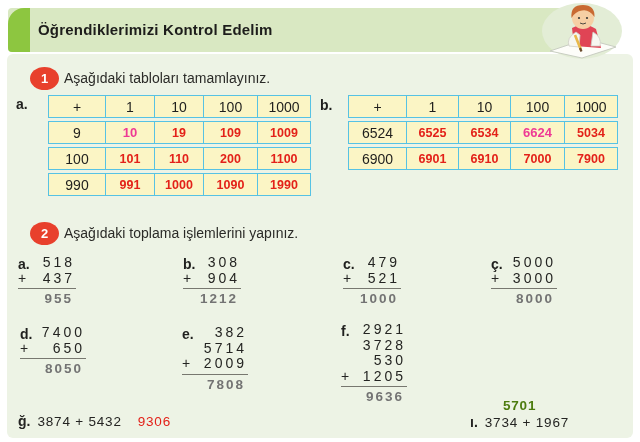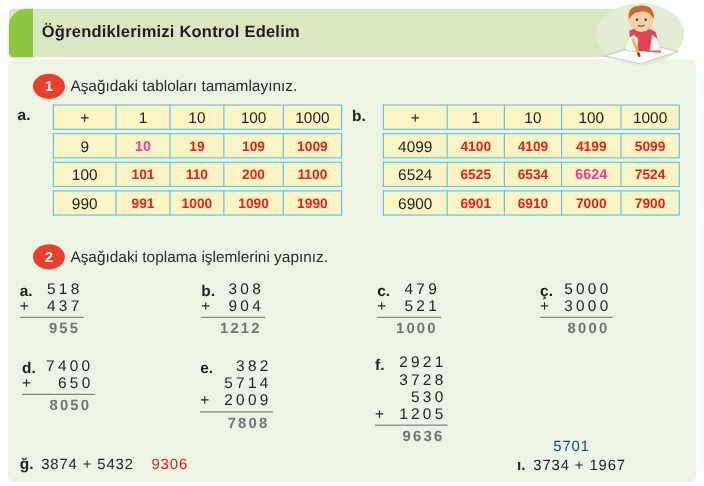--- a/index.html
+++ b/index.html
@@ -65,21 +65,21 @@
   .sumline { border-top:1.5px solid #77776f; margin:2px 0 2px 0; }
   .nans { text-align:right; font-weight:bold; color:#737373; font-size:13.5px;
           letter-spacing:2px; padding-right:3px; }
 
   
   .ip { position:absolute; font-size:13.5px; color:#242422; white-space:nowrap; }
   .ip .plbl { font-weight:bold; font-size:14px; margin-right:7px; }
   .ip .iexpr { letter-spacing:0.8px; }
   .ans-right { color:#e32119; font-weight:normal; margin-left:16px; letter-spacing:0.8px; }
   .ans-below { position:absolute; left:38px; top:18px; color:#e32119; font-weight:bold; letter-spacing:0.8px; }
-  .ans-above { position:absolute; left:33px; top:-16px; color:#0c4a6e; font-weight:normal; letter-spacing:0.8px; }
+  .ans-above { position:absolute; left:33px; top:-16px; color:#4d7c0f; font-weight:bold; letter-spacing:0.8px; }
 </style>
 </head>
 <body>
 
 <div id="frame">
 
   <div id="content-bg"></div>
 
   <div id="header-band"></div>
   <div id="header-accent"></div>
@@ -155,32 +155,25 @@
       </colgroup>
     <tbody>
         <tr>
       <td class="hd">+</td>
       <td class="hd">1</td>
       <td class="hd">10</td>
       <td class="hd">100</td>
       <td class="hd">1000</td>
     </tr>
     <tr>
-      <td class="giv">4099</td>
-      <td class="red">4100</td>
-      <td class="red">4109</td>
-      <td class="red">4199</td>
-      <td class="red">5099</td>
-    </tr>
-    <tr>
       <td class="giv">6524</td>
       <td class="red">6525</td>
       <td class="red">6534</td>
       <td class="pink">6624</td>
-      <td class="red">7524</td>
+      <td class="red">5034</td>
     </tr>
     <tr>
       <td class="giv">6900</td>
       <td class="red">6901</td>
       <td class="red">6910</td>
       <td class="red">7000</td>
       <td class="red">7900</td>
     </tr>
   </tbody>
     </table>

